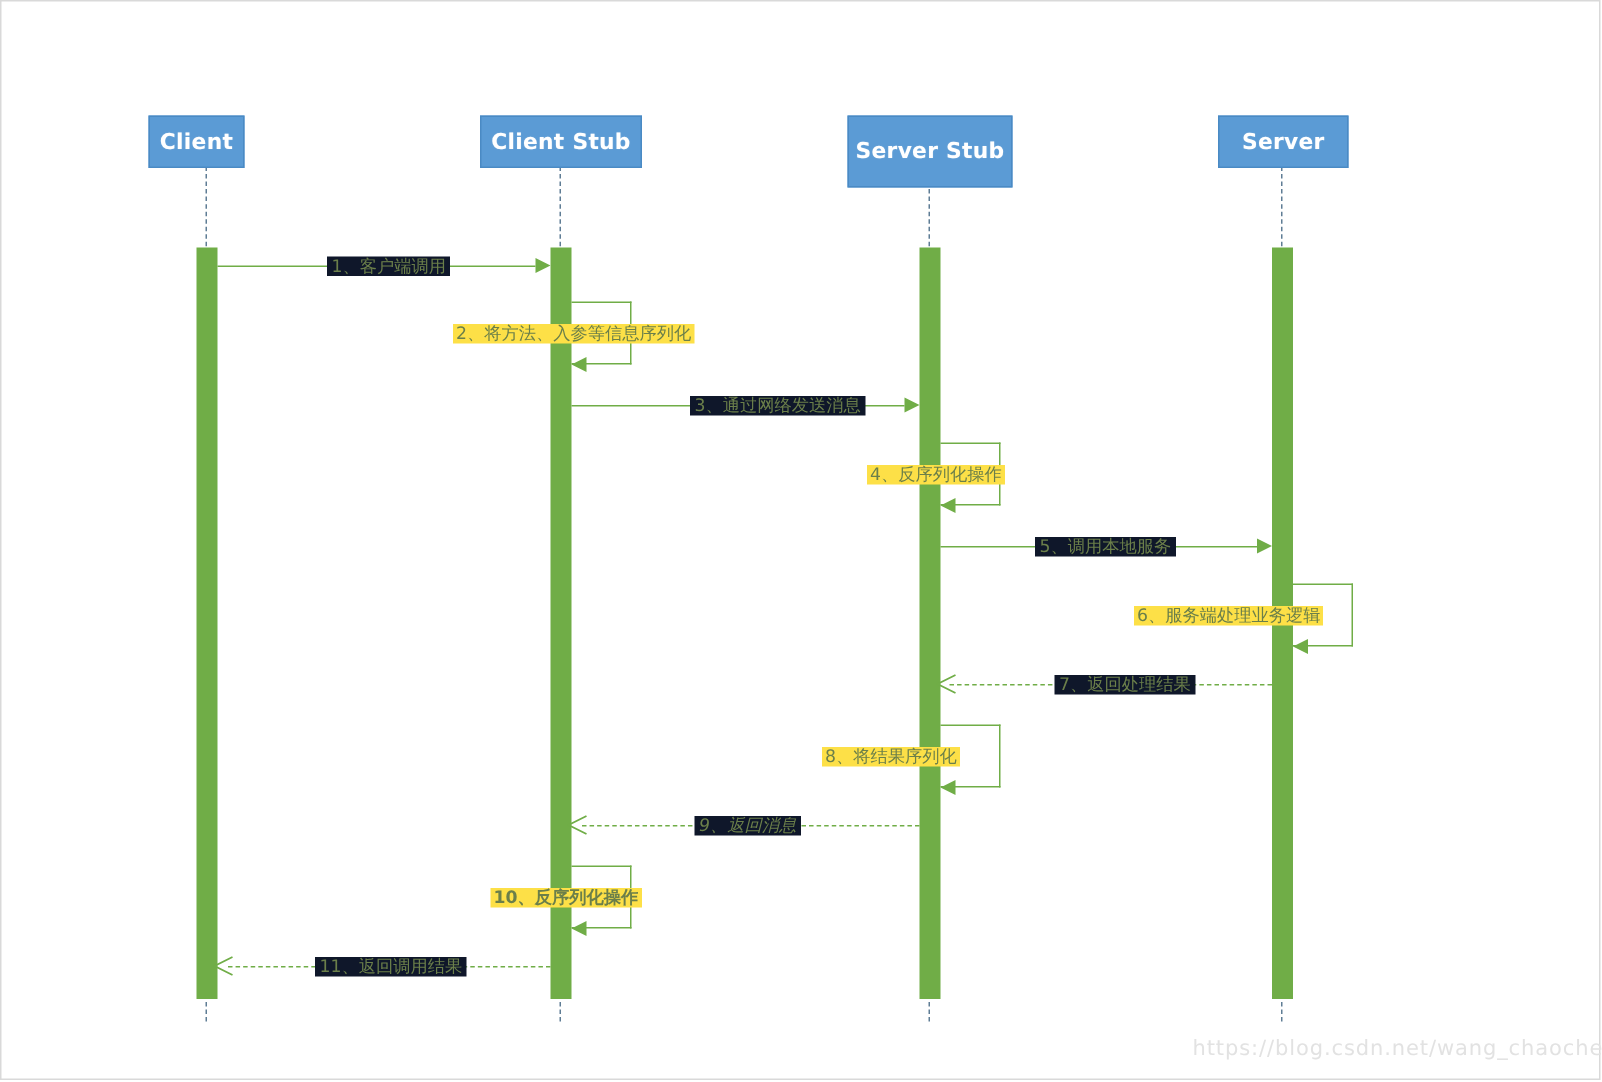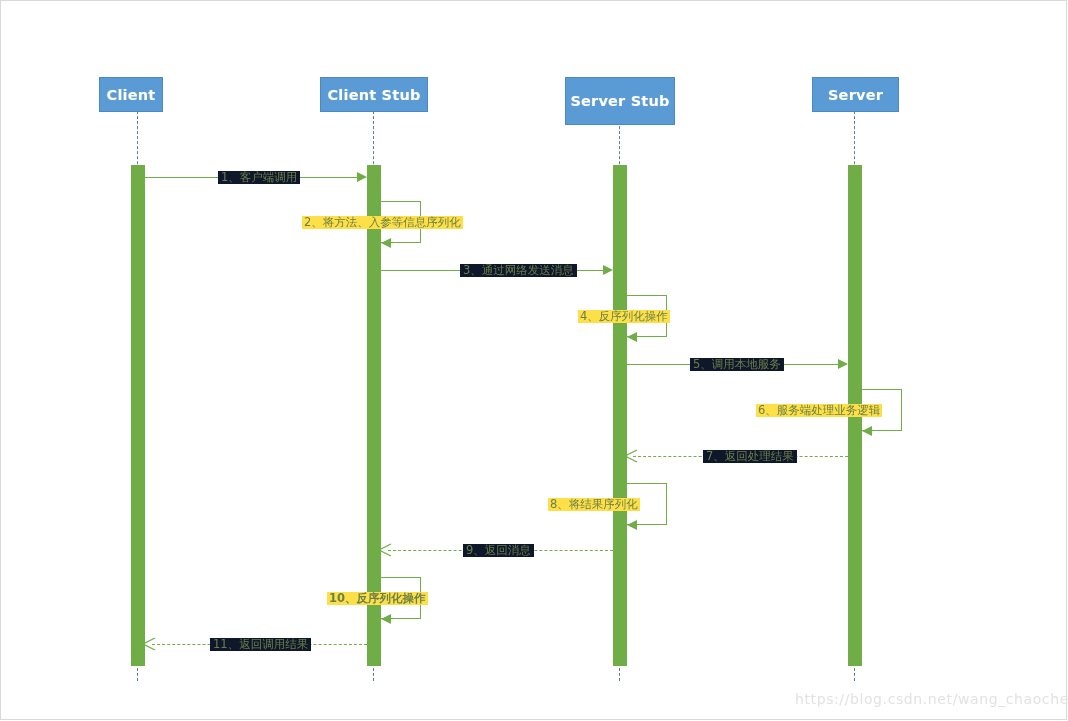--- a/index.html
+++ b/index.html
@@ -178,21 +178,21 @@
   <div class="msg-label" style="left:703px; top:450px;">7、返回处理结果</div>
 
   <div class="selfloop" style="left:627px; top:483px; width:40px; height:42px;"></div>
   <div class="arrow-head left" style="left:627px; top:520px;"></div>
   <div class="selfloop-label" style="left:548px; top:498px;">8、将结果序列化</div>
 
   <div class="msg-line dashed" style="left:388px; top:550px; width:225px;"></div>
   <svg class="arrow-head" style="left:378px; top:543px; width:14px; height:14px;" viewBox="0 0 14 14">
     <polyline points="13,1 1,7 13,13" fill="none" stroke="#70AD47" stroke-width="1.2"></polyline>
   </svg>
-  <div class="msg-label" style="left:463px; top:544px;">9、返回消息</div>
+  <div class="msg-label" style="left:463px; top:544px;font-style:italic;">9、返回消息</div>
 
   <div class="selfloop" style="left:381px; top:577px; width:40px; height:42px;"></div>
   <div class="arrow-head left" style="left:381px; top:614px;"></div>
   <div class="selfloop-label" style="left:327px; top:592px;font-weight:bold;">10、反序列化操作</div>
 
   <div class="msg-line dashed" style="left:152px; top:644px; width:215px;"></div>
   <svg class="arrow-head" style="left:142px; top:637px; width:14px; height:14px;" viewBox="0 0 14 14">
     <polyline points="13,1 1,7 13,13" fill="none" stroke="#70AD47" stroke-width="1.2"></polyline>
   </svg>
   <div class="msg-label" style="left:210px; top:638px;">11、返回调用结果</div>

